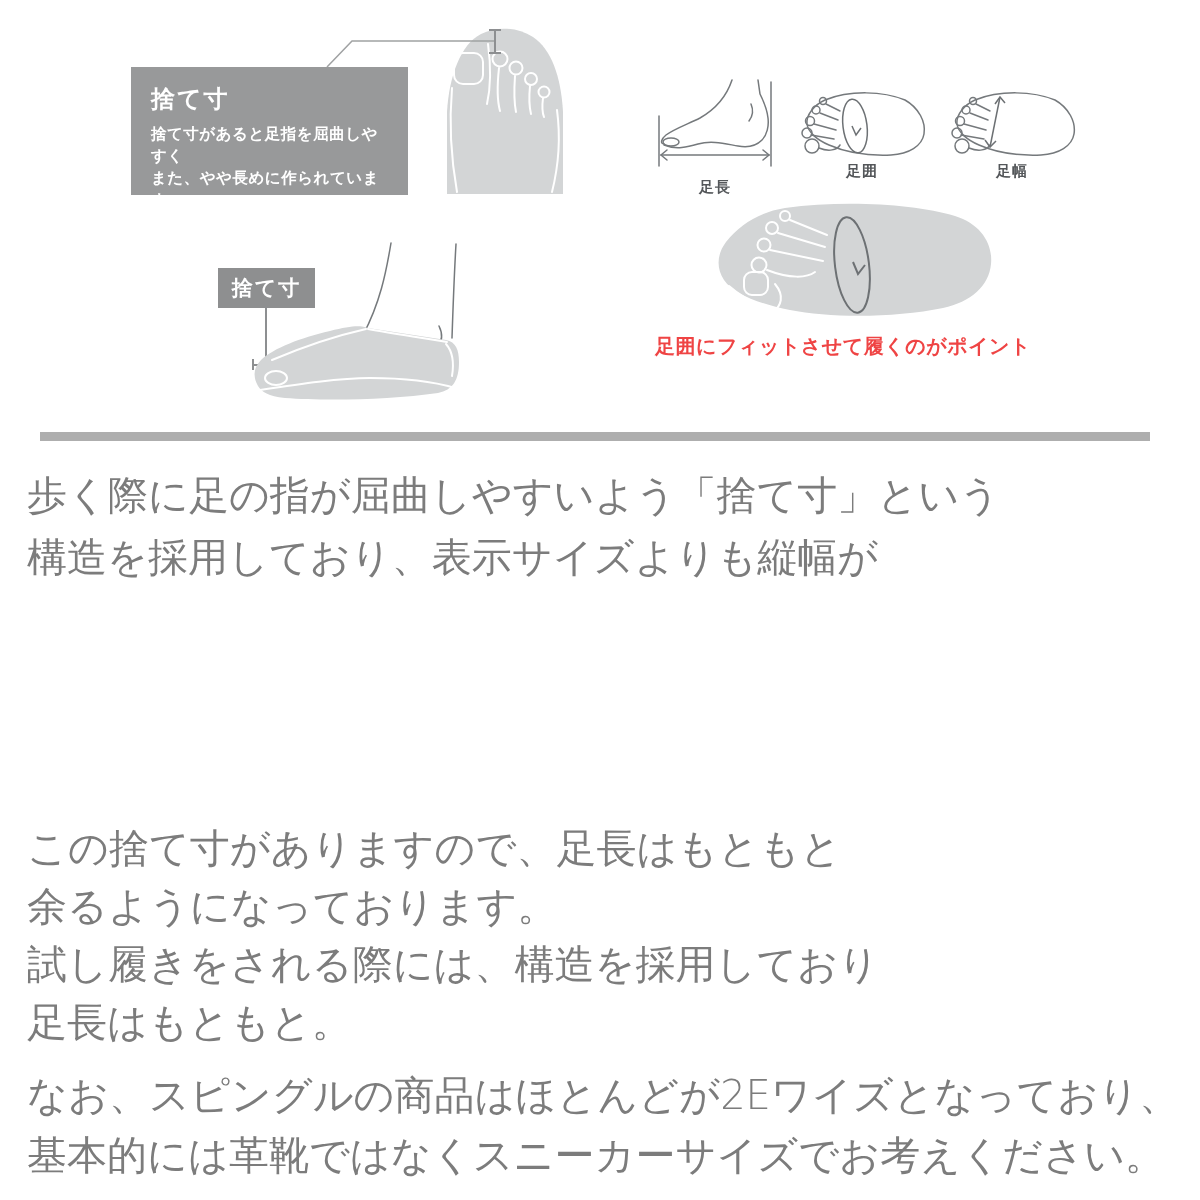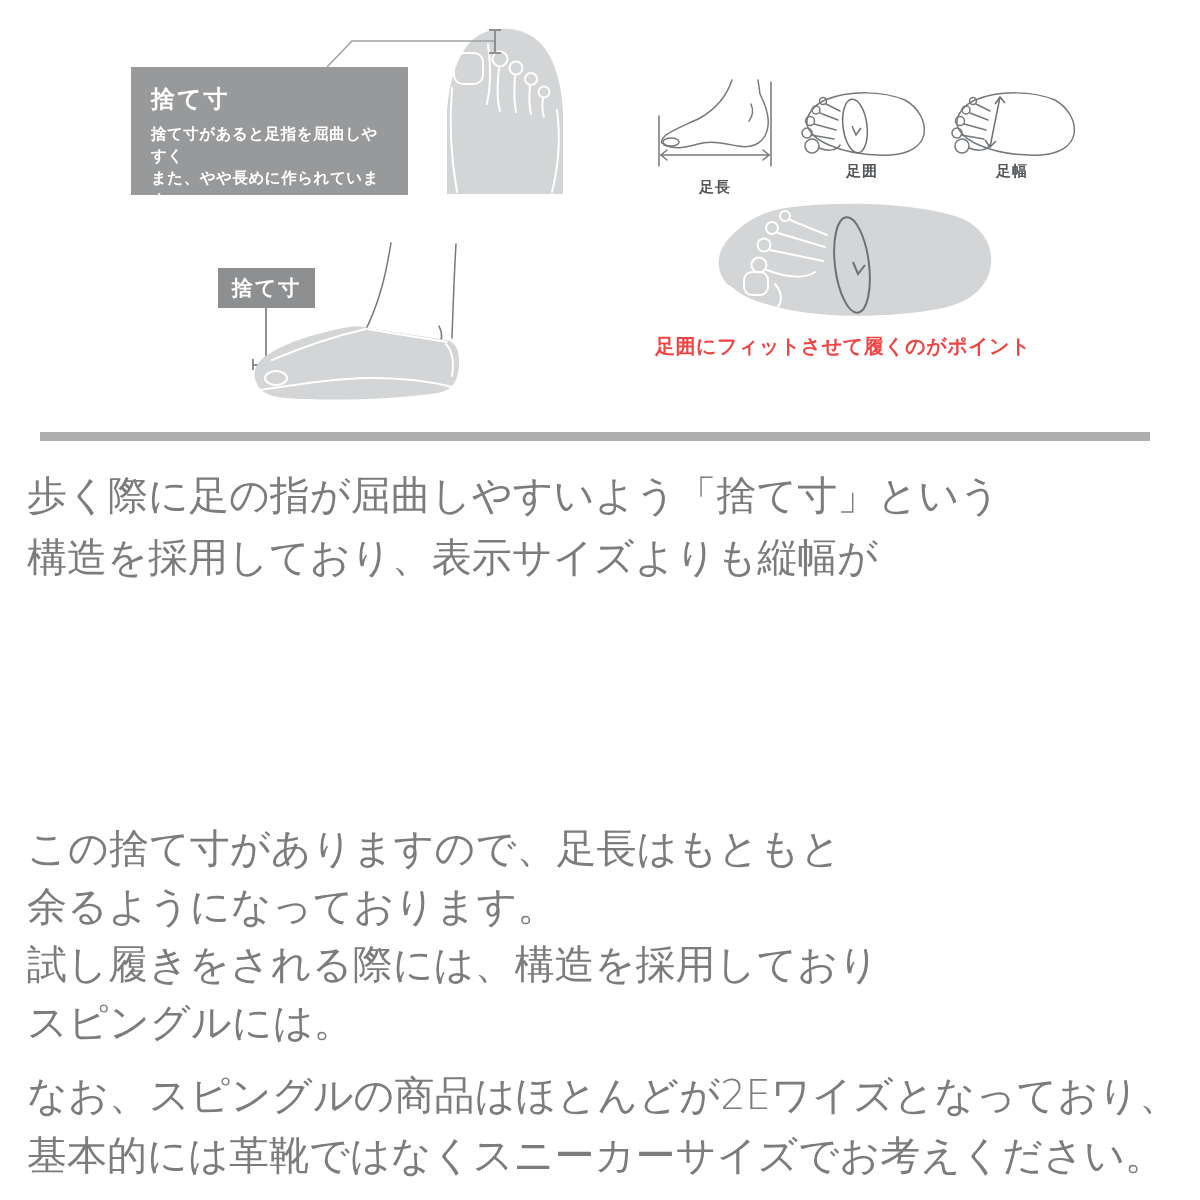--- a/index.html
+++ b/index.html
@@ -186,19 +186,19 @@
 
 <div class="abs para para-1">
   <div>歩く際に足の指が屈曲しやすいよう「捨て寸」という</div>
   <div>構造を採用しており、表示サイズよりも縦幅が</div>
 </div>
 
 <div class="abs para para-2">
   <div>この捨て寸がありますので、足長はもともと</div>
   <div>余るようになっております。</div>
   <div>試し履きをされる際には、構造を採用しており</div>
-  <div>スピングルには。</div>
+  <div>足長はもともと。</div>
 </div>
 
 <div class="abs para para-3">
   <div>なお、スピングルの商品はほとんどが2Eワイズとなっており、</div>
   <div>基本的には革靴ではなくスニーカーサイズでお考えください。</div>
 </div>
 
 </body></html>

